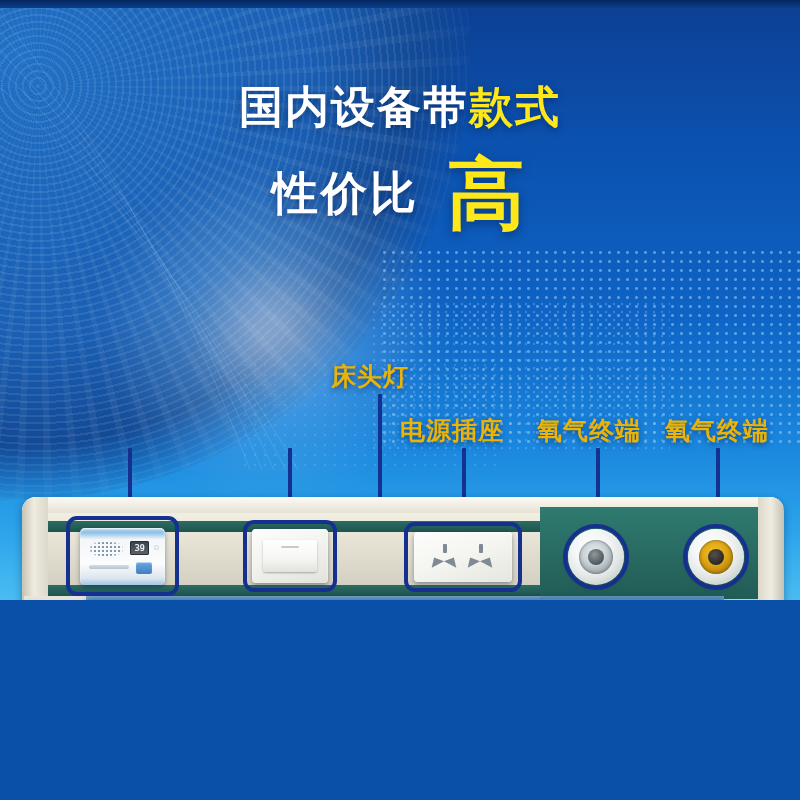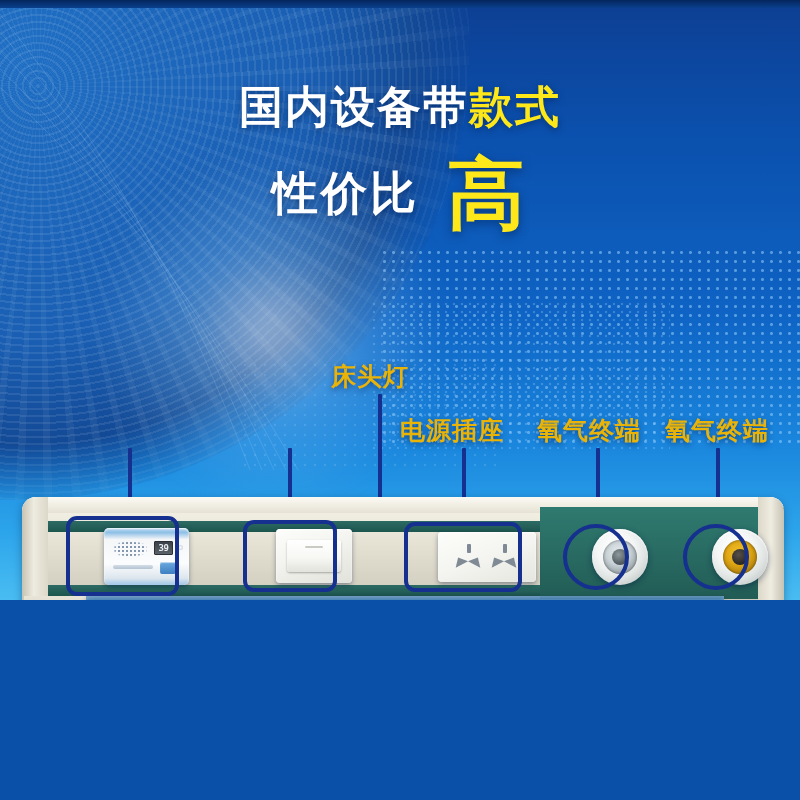--- a/index.html
+++ b/index.html
@@ -155,21 +155,21 @@
     box-shadow:inset 0 2px 4px rgba(255,255,255,.35), 0 3px 7px rgba(0,20,60,.4);
     opacity:.92;
   }
   .lightbar-left{
     position:absolute; left:24px; top:596px; width:70px; height:30px;
     border-radius:0 0 0 14px;
     background:linear-gradient(180deg,#e8e5d8,#cdc9ba);
   }
 
   
-  .dev{ position:absolute;margin-left:24px; }
+  .dev{ position:absolute; }
   .intercom{
     left:80px; top:528px; width:85px; height:57px; border-radius:5px;
     background:linear-gradient(180deg,#b9d7ef 0%,#8fc0e6 8%,#f4f6f8 20%,#fbfcfd 62%,#dde6ee 88%,#9fc6e8 100%);
     box-shadow:0 2px 5px rgba(0,20,60,.4), inset 0 1px 2px rgba(255,255,255,.9);
   }
   .ic-grille{
     position:absolute; left:9px; top:13px; width:34px; height:16px;
     background-image:radial-gradient(circle, rgba(110,135,160,.85) .9px, rgba(0,0,0,0) 1.1px);
     background-size:4px 4px;
     -webkit-mask-image:radial-gradient(ellipse at 50% 50%, #000 58%, rgba(0,0,0,0) 76%);

